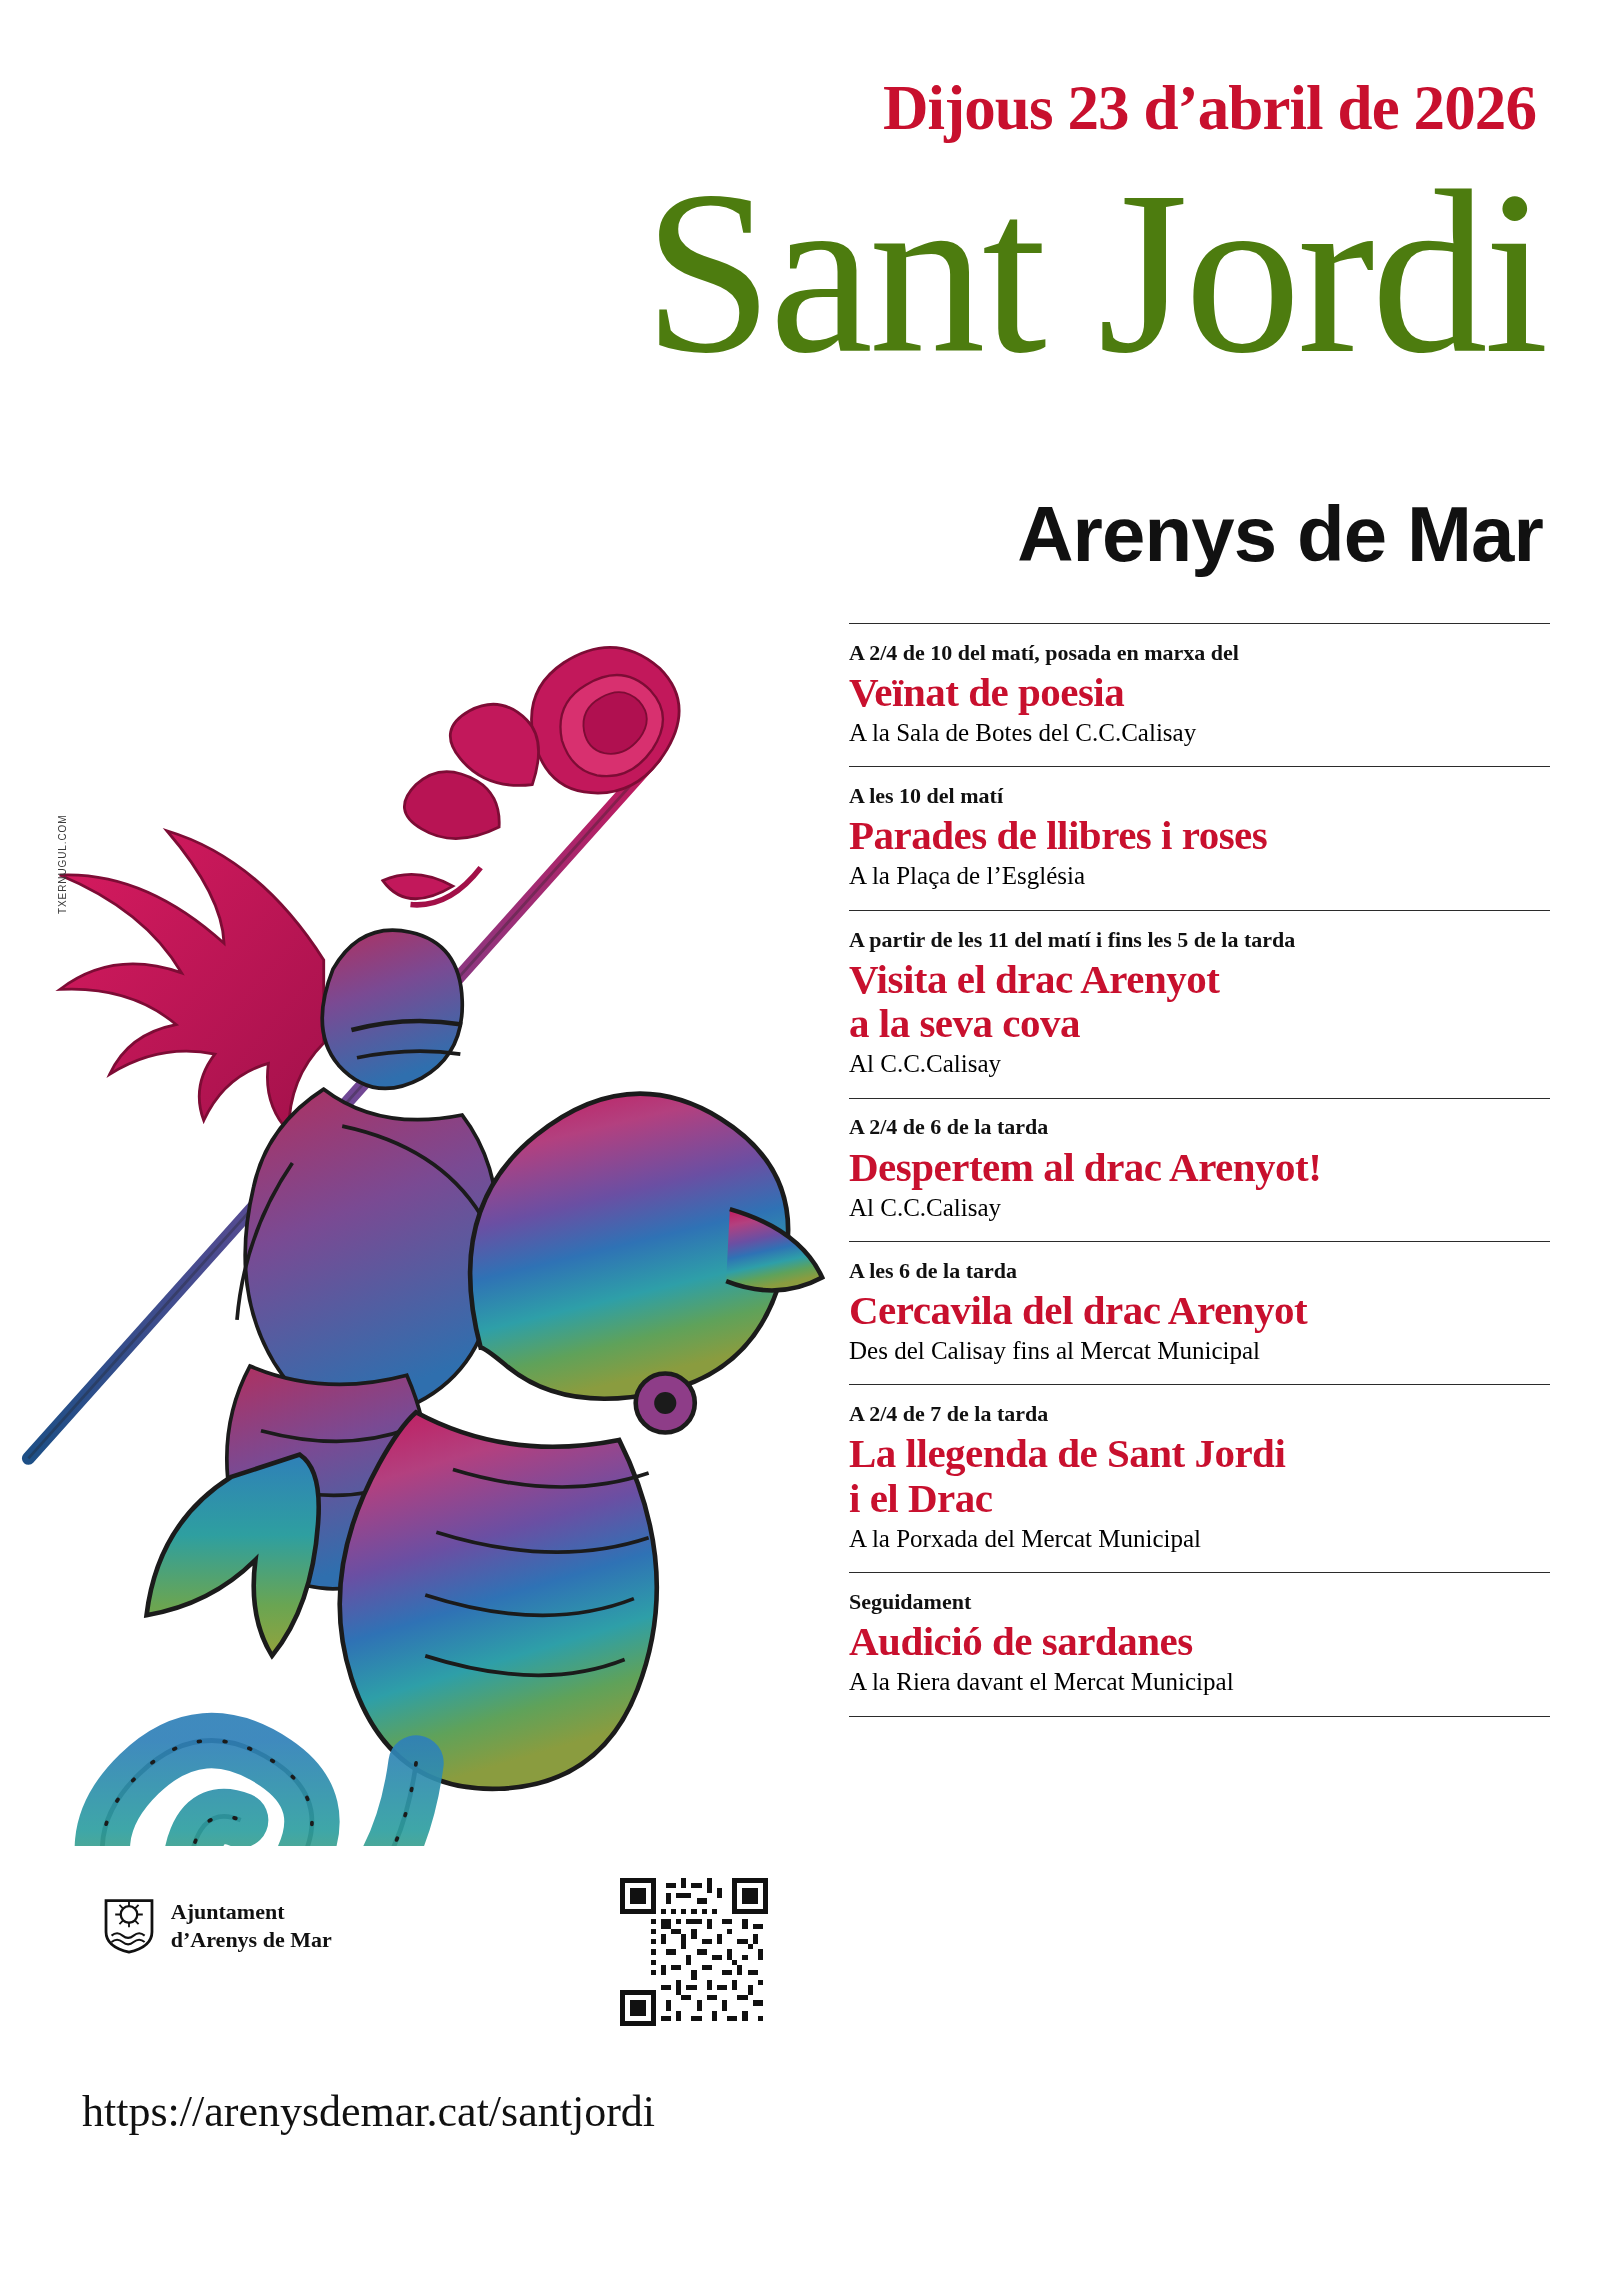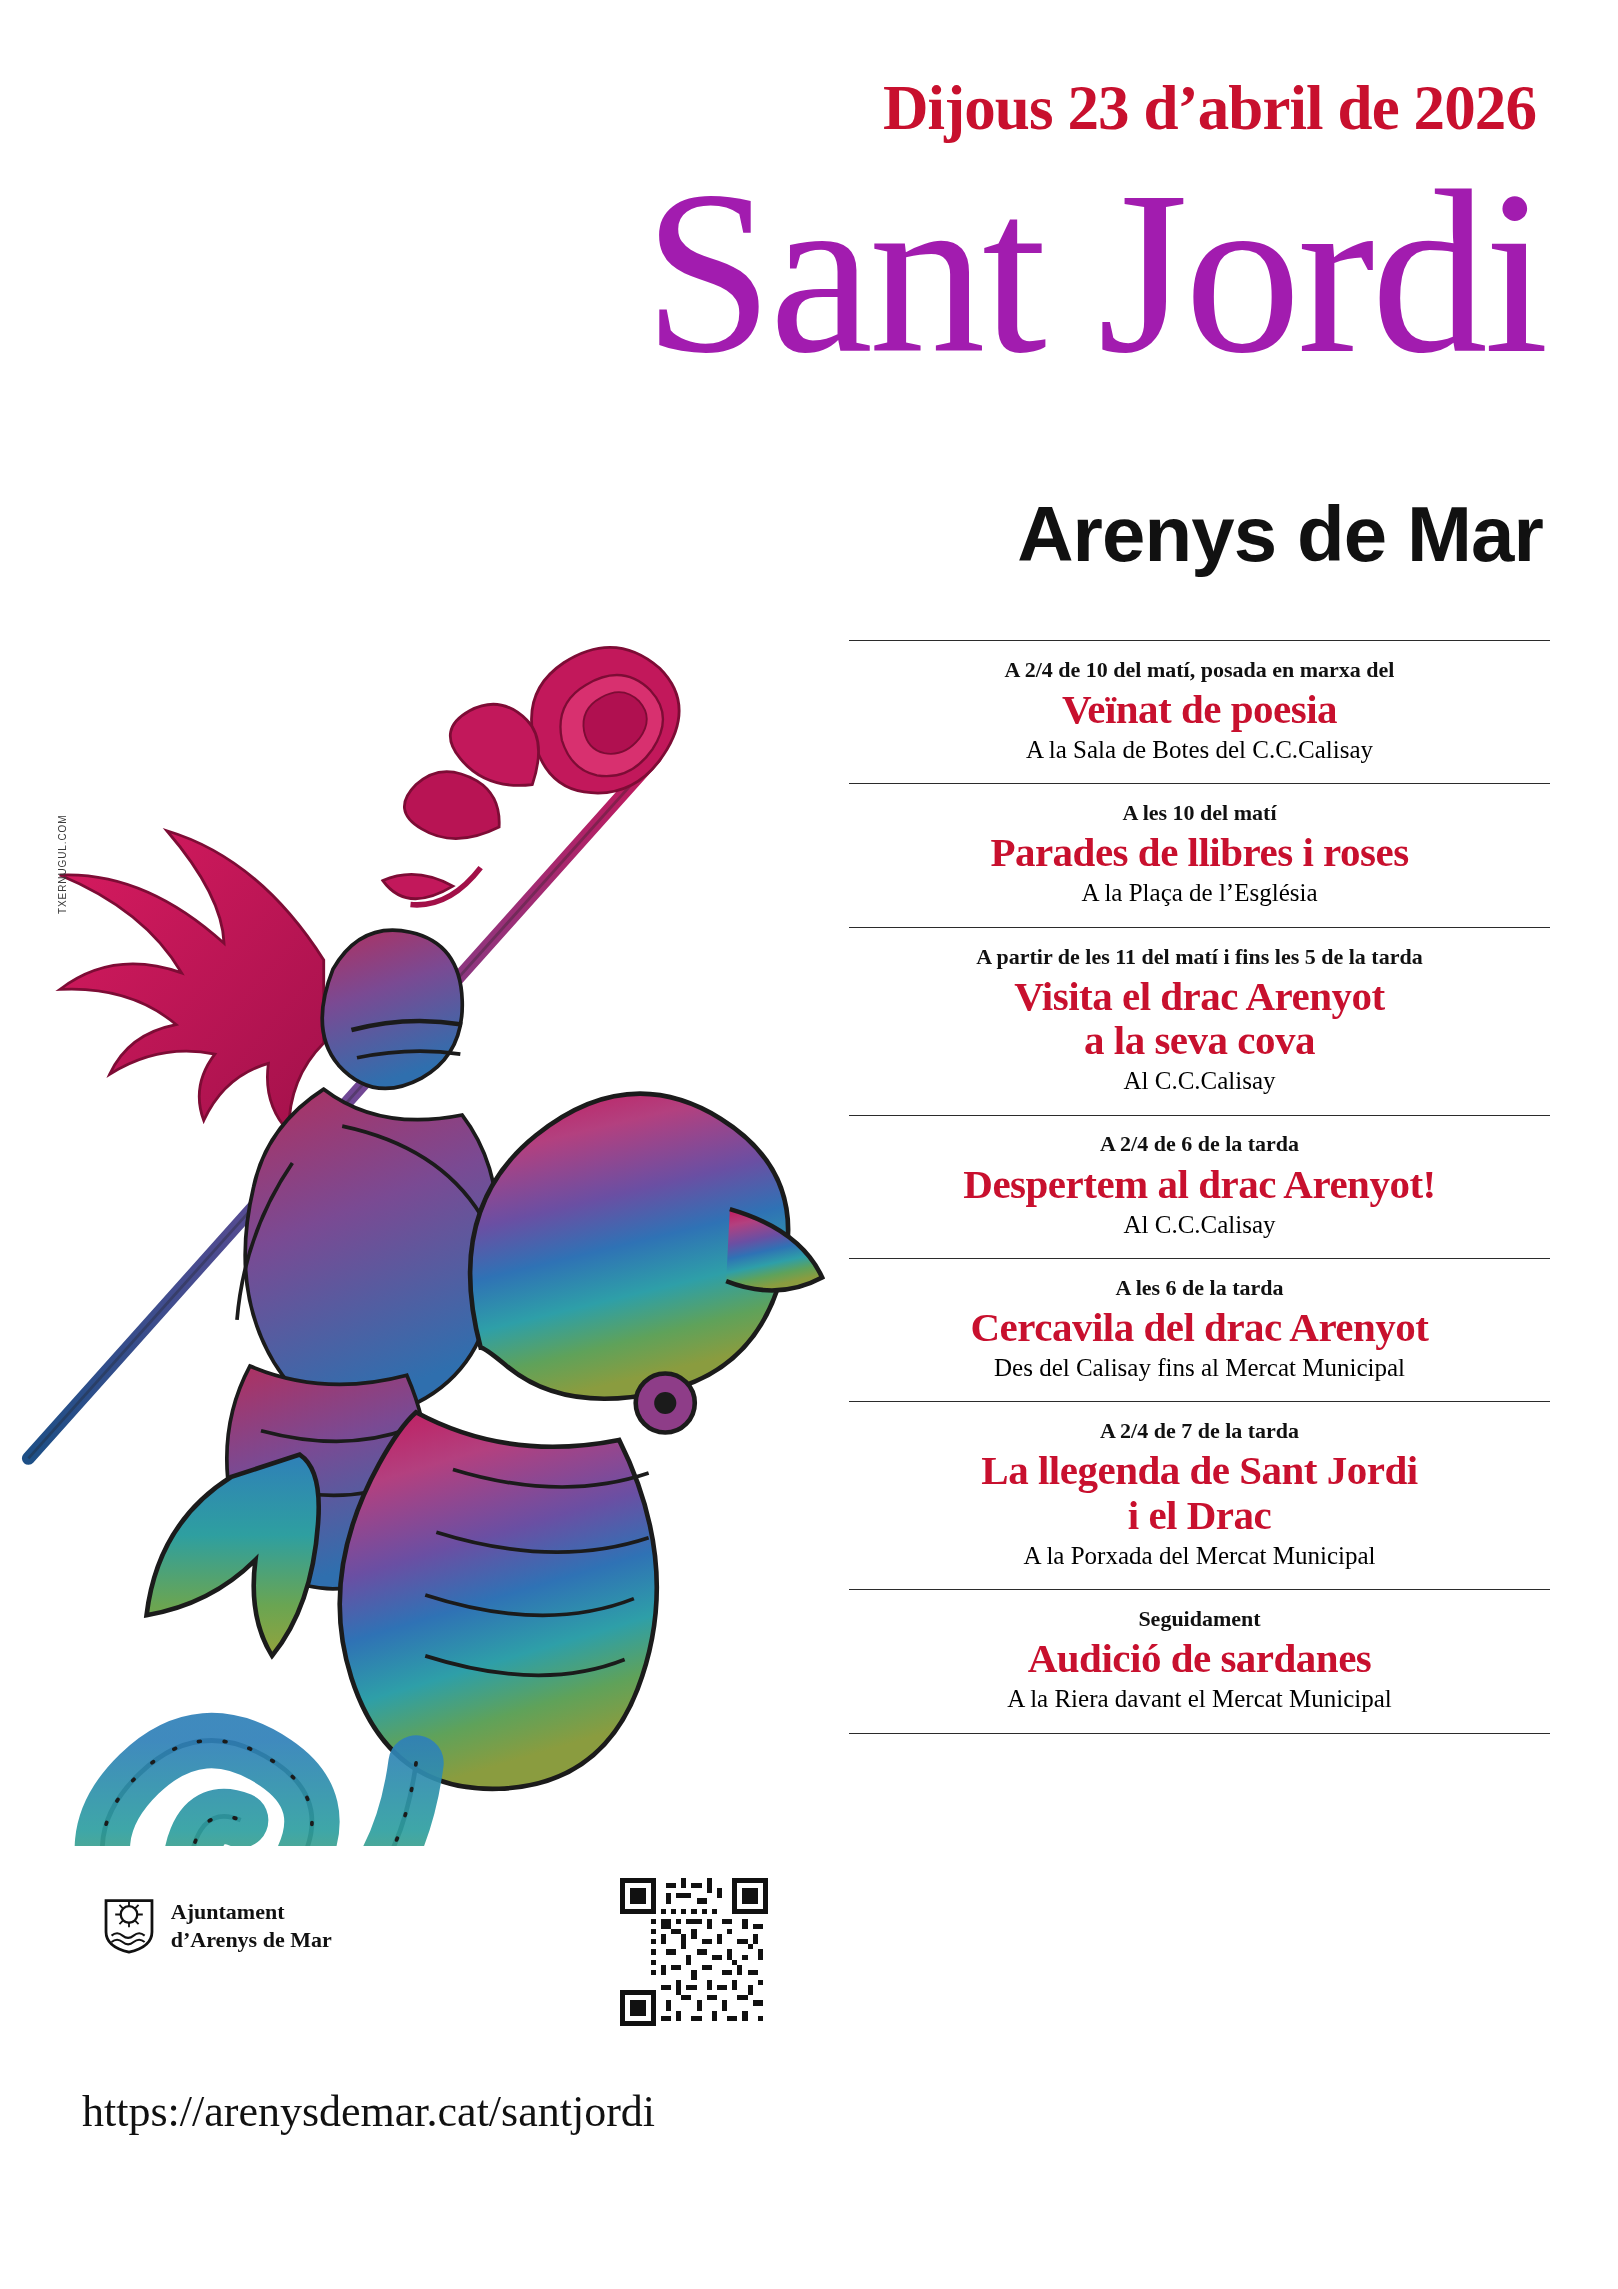--- a/index.html
+++ b/index.html
@@ -29,21 +29,21 @@
   }
   .poster-title {
     position: absolute;
     top: 162px;
     left: 55px;
     right: 74px;
     text-align: right;
     font-family: "Liberation Serif", serif;
     font-size: 233px;
     font-weight: 400;
-    color: #a21caf;
+    color: #4d7c0f;
     line-height: 0.95;
     letter-spacing: -3.7px;
     white-space: nowrap;
   }
   .poster-subtitle {
     position: absolute;
     top: 489px;
     right: 76px;
     font-family: "Liberation Sans", sans-serif;
     font-size: 78px;
@@ -72,23 +72,22 @@
     font-size: 10px;
     letter-spacing: 0.9px;
     color: #3a3a3a;
     white-space: nowrap;
   }
 
   
   .program {
     position: absolute;
     left: 849px;
-    top: 640px;
+    top: 623px;
     width: 701px;
-    text-align: center;
   }
   .program-item {
     border-top: 1.8px solid #2b2b2b;
     padding: 14.8px 0 18.5px 0;
   }
   .program-item:last-child {
     border-bottom: 1.8px solid #2b2b2b;
   }
   .item-time {
     font-family: "Liberation Serif", serif;

